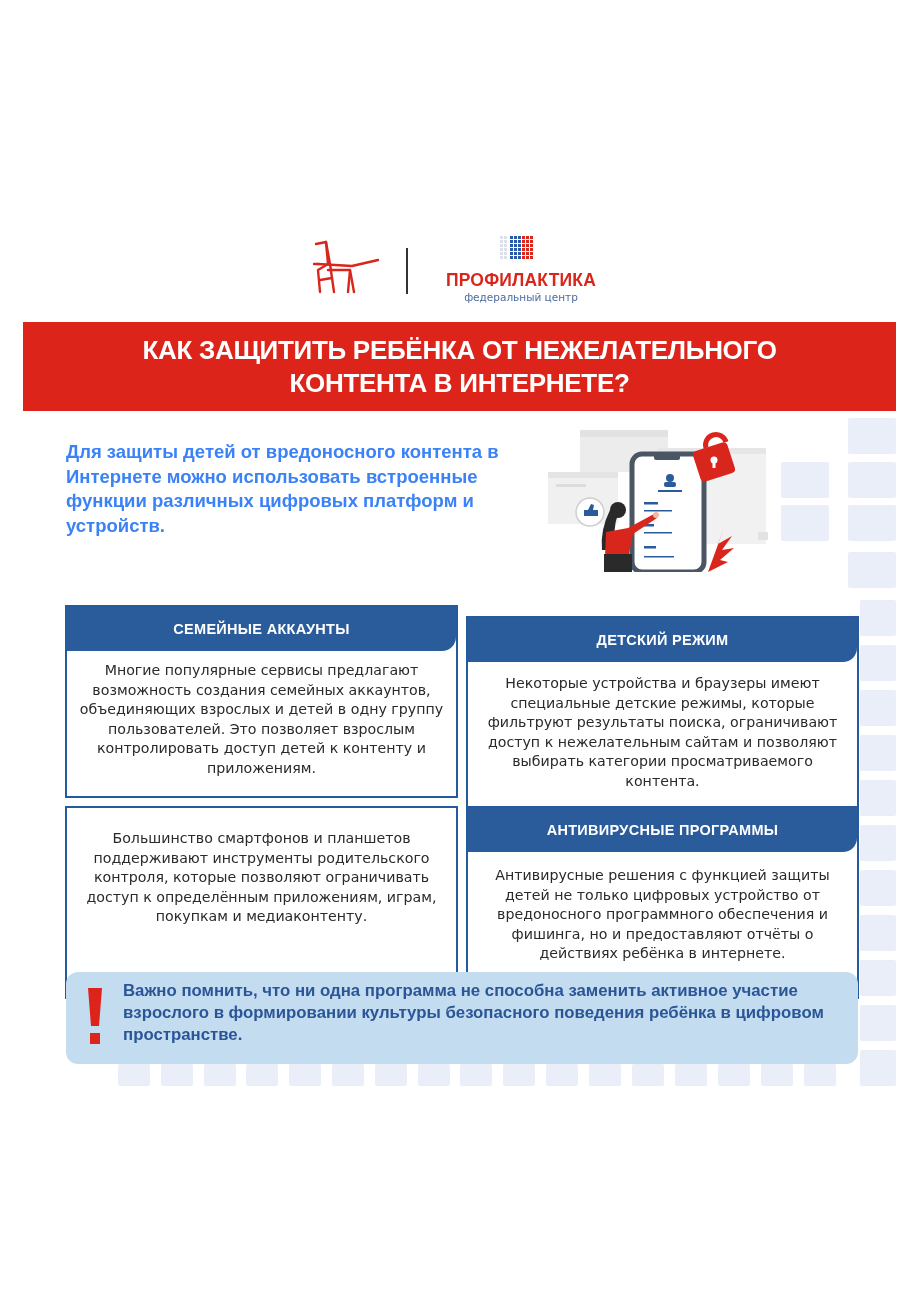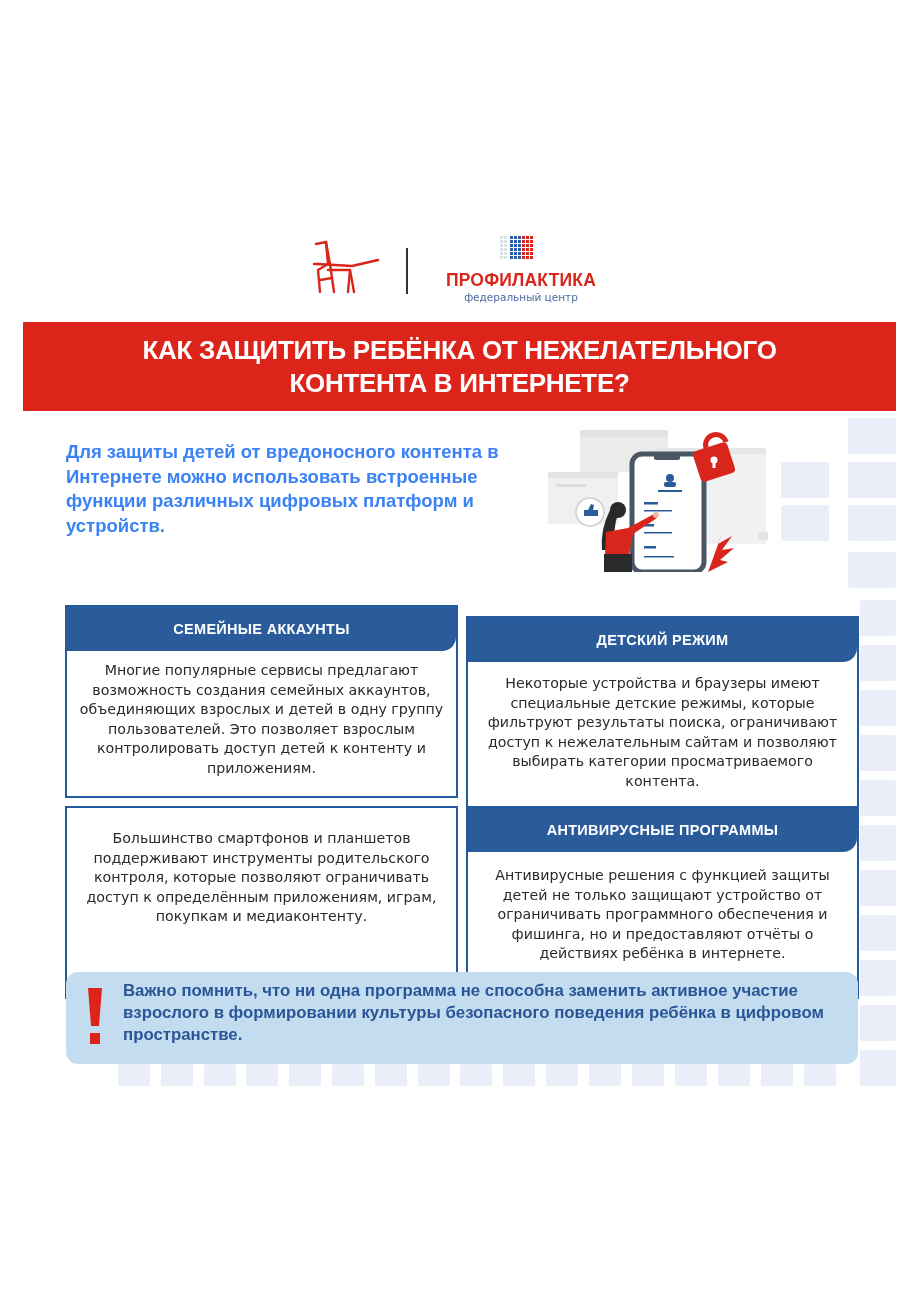--- a/index.html
+++ b/index.html
@@ -226,21 +226,21 @@
   <div class="card-head">ДЕТСКИЙ РЕЖИМ</div>
   <div class="card-body" style="">Некоторые устройства и браузеры имеют специальные детские режимы, которые фильтруют результаты поиска, ограничивают доступ к нежелательным сайтам и позволяют выбирать категории просматриваемого контента.</div>
 </div>
 
 <div class="card" style="left:65px;top:770px;height:193px;">
   <div class="card-body" style="padding-top:21px;padding-left:12px;padding-right:12px;">Большинство смартфонов и планшетов поддерживают инструменты родительского контроля, которые позволяют ограничивать доступ к определённым приложениям, играм, покупкам и медиаконтенту.</div>
 </div>
 
 <div class="card" style="left:466px;top:770px;height:193px;">
   <div class="card-head">АНТИВИРУСНЫЕ ПРОГРАММЫ</div>
-  <div class="card-body" style="padding-top:14px;padding-left:8px;padding-right:8px;">Антивирусные решения с функцией защиты детей не только защищают устройство от ограничивать программного обеспечения и фишинга, но и предоставляют отчёты о действиях ребёнка в интернете.</div>
+  <div class="card-body" style="padding-top:14px;padding-left:8px;padding-right:8px;">Антивирусные решения с функцией защиты детей не только цифровых устройство от вредоносного программного обеспечения и фишинга, но и предоставляют отчёты о действиях ребёнка в интернете.</div>
 </div>
 
 <div class="note">
   <svg class="note-mark" viewBox="0 0 14 58">
     <polygon points="0,0 14,0 11,38 3,38" fill="#dc241a"></polygon>
     <rect x="2" y="45" width="10" height="11" fill="#dc241a"></rect>
   </svg>
   <div class="note-text">Важно помнить, что ни одна программа не способна заменить активное участие взрослого в формировании культуры безопасного поведения ребёнка в цифровом пространстве.</div>
 </div>
 

